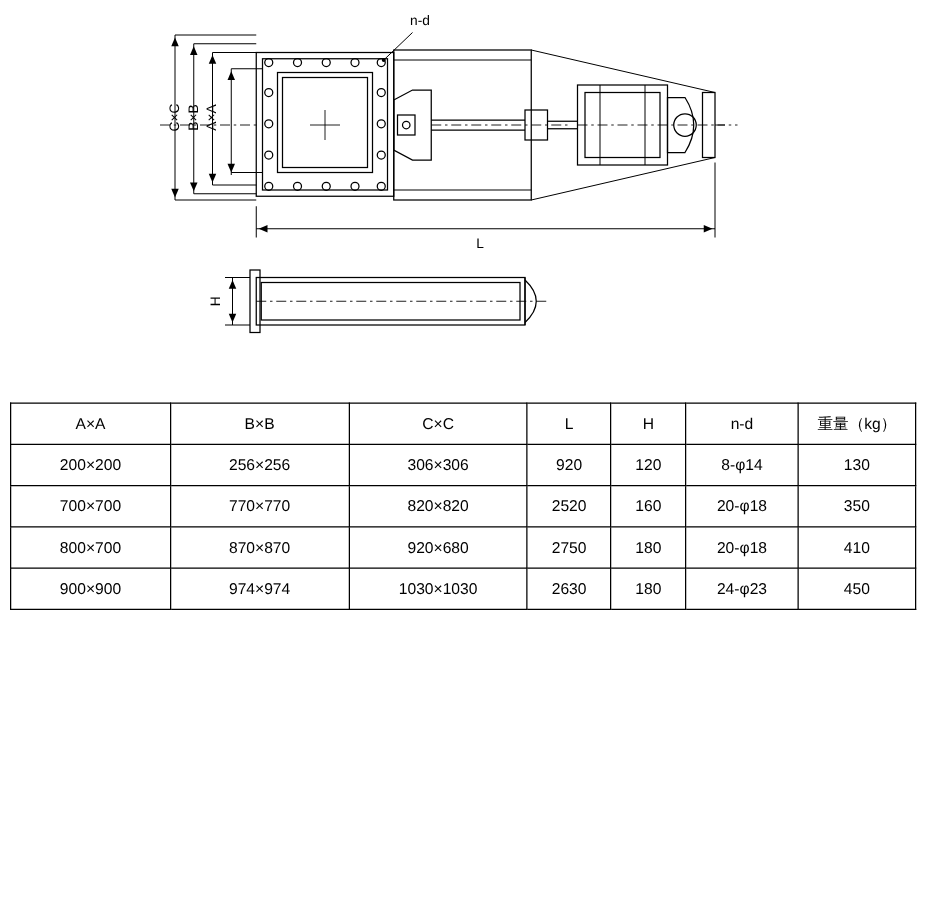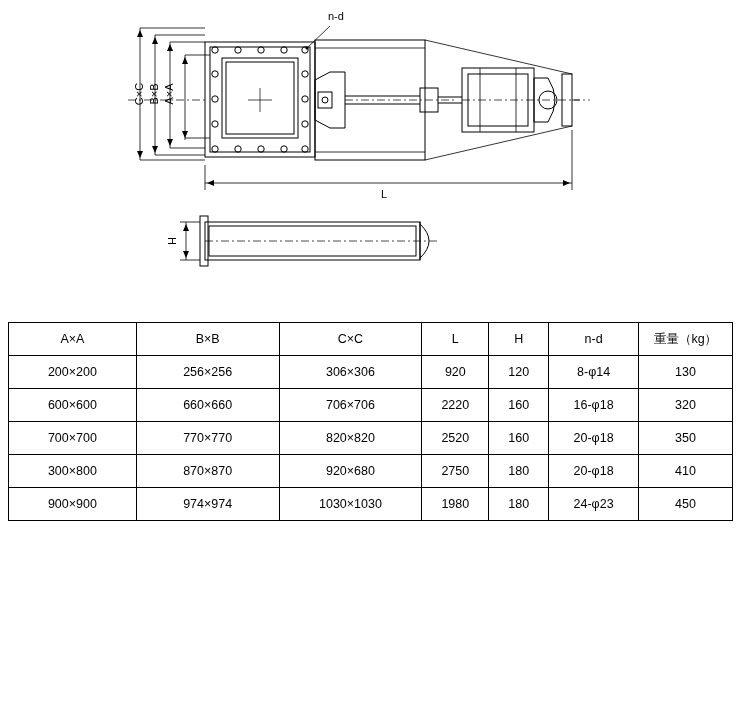--- a/index.html
+++ b/index.html
@@ -216,50 +216,41 @@
       <tr>
         <td>200×200</td>
         <td>256×256</td>
         <td>306×306</td>
         <td>920</td>
         <td>120</td>
         <td>8-φ14</td>
         <td>130</td>
       </tr>
       <tr>
-        <td>600×600</td>
-        <td>660×660</td>
-        <td>706×706</td>
-        <td>2220</td>
-        <td>160</td>
-        <td>16-φ18</td>
-        <td>320</td>
-      </tr>
-      <tr>
         <td>700×700</td>
         <td>770×770</td>
         <td>820×820</td>
         <td>2520</td>
         <td>160</td>
         <td>20-φ18</td>
         <td>350</td>
       </tr>
       <tr>
-        <td>300×800</td>
+        <td>800×700</td>
         <td>870×870</td>
         <td>920×680</td>
         <td>2750</td>
         <td>180</td>
         <td>20-φ18</td>
         <td>410</td>
       </tr>
       <tr>
         <td>900×900</td>
         <td>974×974</td>
         <td>1030×1030</td>
-        <td>1980</td>
+        <td>2630</td>
         <td>180</td>
         <td>24-φ23</td>
         <td>450</td>
       </tr>
     </tbody>
   </table>
 </div>
 
 </body></html>

